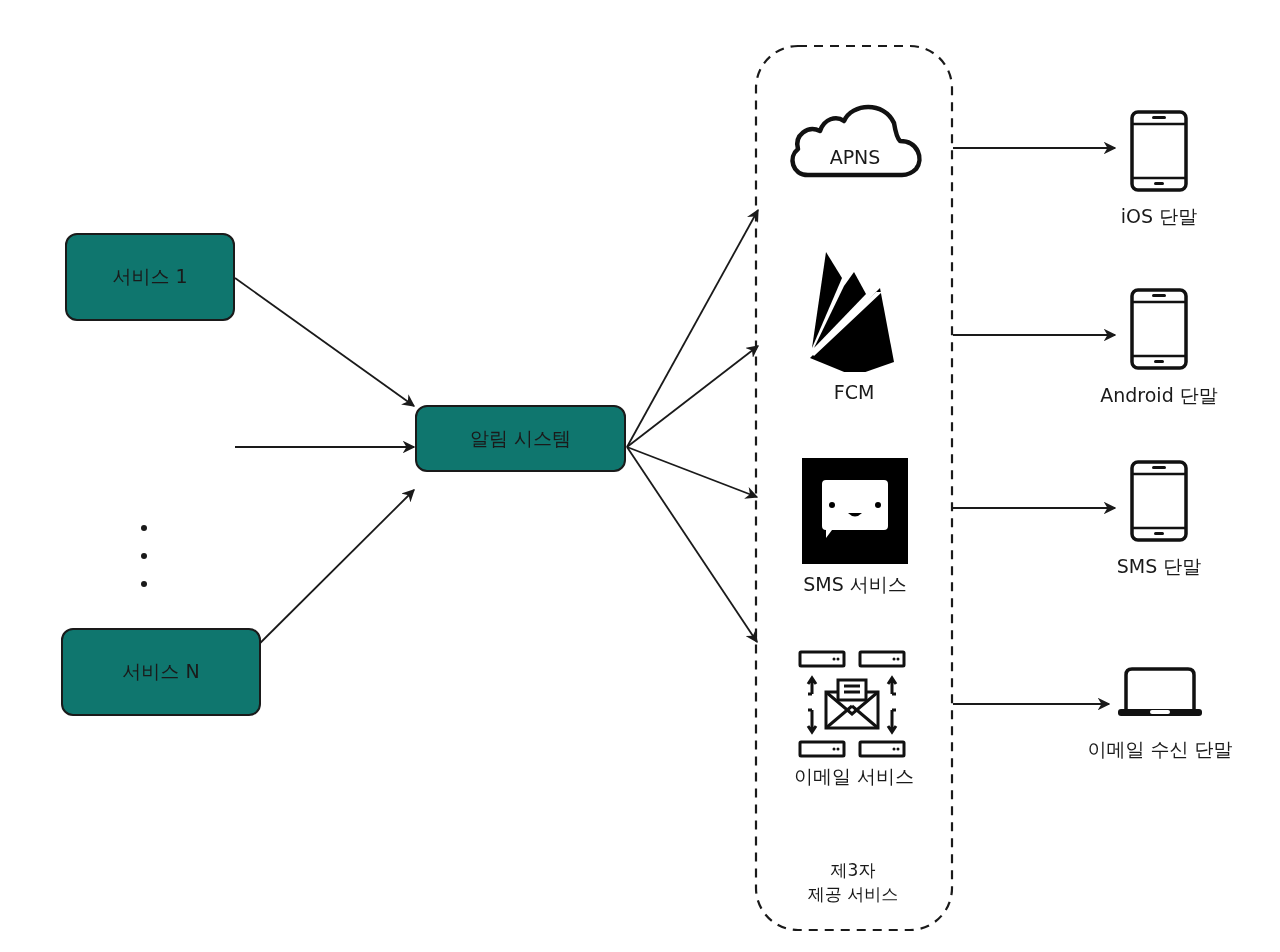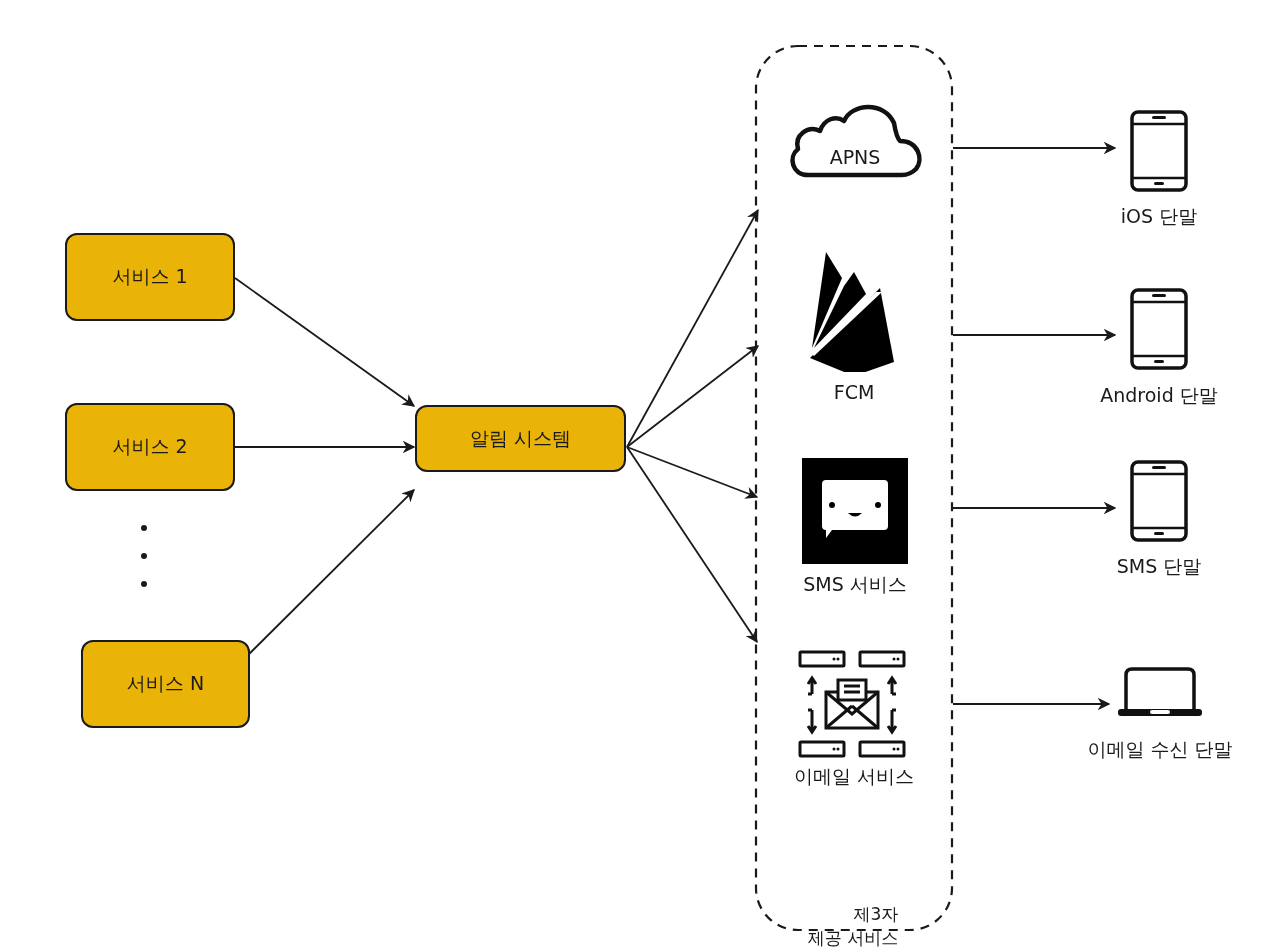--- a/index.html
+++ b/index.html
@@ -1,30 +1,30 @@
 <!DOCTYPE html>
 <html><head>
   <meta charset="utf-8">
   <style>
     html, body { margin: 0; padding: 0; background: #ffffff; }
     body { width: 1280px; height: 952px; position: relative; overflow: hidden;
            font-family: "DejaVu Sans", "Liberation Sans", sans-serif; color: #1a1a1a; }
     #diagram { position: absolute; left: 0; top: 0; width: 1280px; height: 952px; }
     .node-box {
       position: absolute; box-sizing: border-box;
-      border: 2px solid #1a1a1a; border-radius: 12px; background: #eab308;
+      border: 2px solid #1a1a1a; border-radius: 12px; background: #0f766e;
       display: flex; align-items: center; justify-content: center;
       font-size: 19px;
     }
     .dots { position: absolute; left: 141px; width: 8px; }
     .dot { position: absolute; left: 0; width: 6px; height: 6px; border-radius: 50%; background: #1a1a1a; }
     .label { position: absolute; text-align: center; font-size: 19px; white-space: nowrap; transform: translateX(-50%); }
     .provider-label { font-size: 19px; }
-    .container-label { position: absolute; left: 853px; transform: translateX(-50%); text-align: right;
-      font-size: 17px; line-height: 24px; white-space: nowrap; margin-top: 44px; }
+    .container-label { position: absolute; left: 853px; transform: translateX(-50%); text-align: center;
+      font-size: 17px; line-height: 24px; white-space: nowrap; }
     .icon { position: absolute; }
   </style>
 </head>
 <body>
 
 <div id="diagram">
 
   <svg width="1280" height="952" style="position:absolute;left:0;top:0">
     <defs>
       <marker id="arrow" viewBox="0 0 10 10" refX="9" refY="5" markerWidth="7" markerHeight="7" orient="auto-start-reverse">
@@ -45,29 +45,26 @@
 
     <line x1="953" y1="148" x2="1115" y2="148" stroke="#1a1a1a" stroke-width="1.8" marker-end="url(#arrow)"></line>
     <line x1="953" y1="335" x2="1115" y2="335" stroke="#1a1a1a" stroke-width="1.8" marker-end="url(#arrow)"></line>
     <line x1="953" y1="508" x2="1115" y2="508" stroke="#1a1a1a" stroke-width="1.8" marker-end="url(#arrow)"></line>
     <line x1="953" y1="704" x2="1109" y2="704" stroke="#1a1a1a" stroke-width="1.8" marker-end="url(#arrow)"></line>
   </svg>
 
   <div class="node-box" style="left:65px;top:233px;width:170px;height:88px;">
     <span>서비스 1</span>
   </div>
-  <div class="node-box" style="left:65px;top:403px;width:170px;height:88px;">
-    <span>서비스 2</span>
-  </div>
   <div class="dots" style="top:525px;height:70px;">
     <div class="dot" style="top:0px"></div>
     <div class="dot" style="top:28px"></div>
     <div class="dot" style="top:56px"></div>
   </div>
-  <div class="node-box" style="left:81px;top:628px;width:169px;height:88px;margin-top:12px;">
+  <div class="node-box" style="left:61px;top:628px;width:200px;height:88px;">
     <span>서비스 N</span>
   </div>
 
   <div class="node-box" style="left:415px;top:405px;width:211px;height:67px;">
     <span>알림 시스템</span>
   </div>
 
   <svg class="icon" style="left:786px;top:95px" width="140" height="85" viewBox="0 0 140 85">
     <path d="M22,80 C6,80 2,62 12,54 C8,40 22,30 34,36 C38,24 50,20 58,26 C66,8 98,6 108,28 C110,40 112,44 114,46 C132,46 138,64 130,74 C126,78 122,80 116,80 Z" fill="#fff" stroke="#111" stroke-width="4.5" stroke-linejoin="round"></path>
   </svg>

